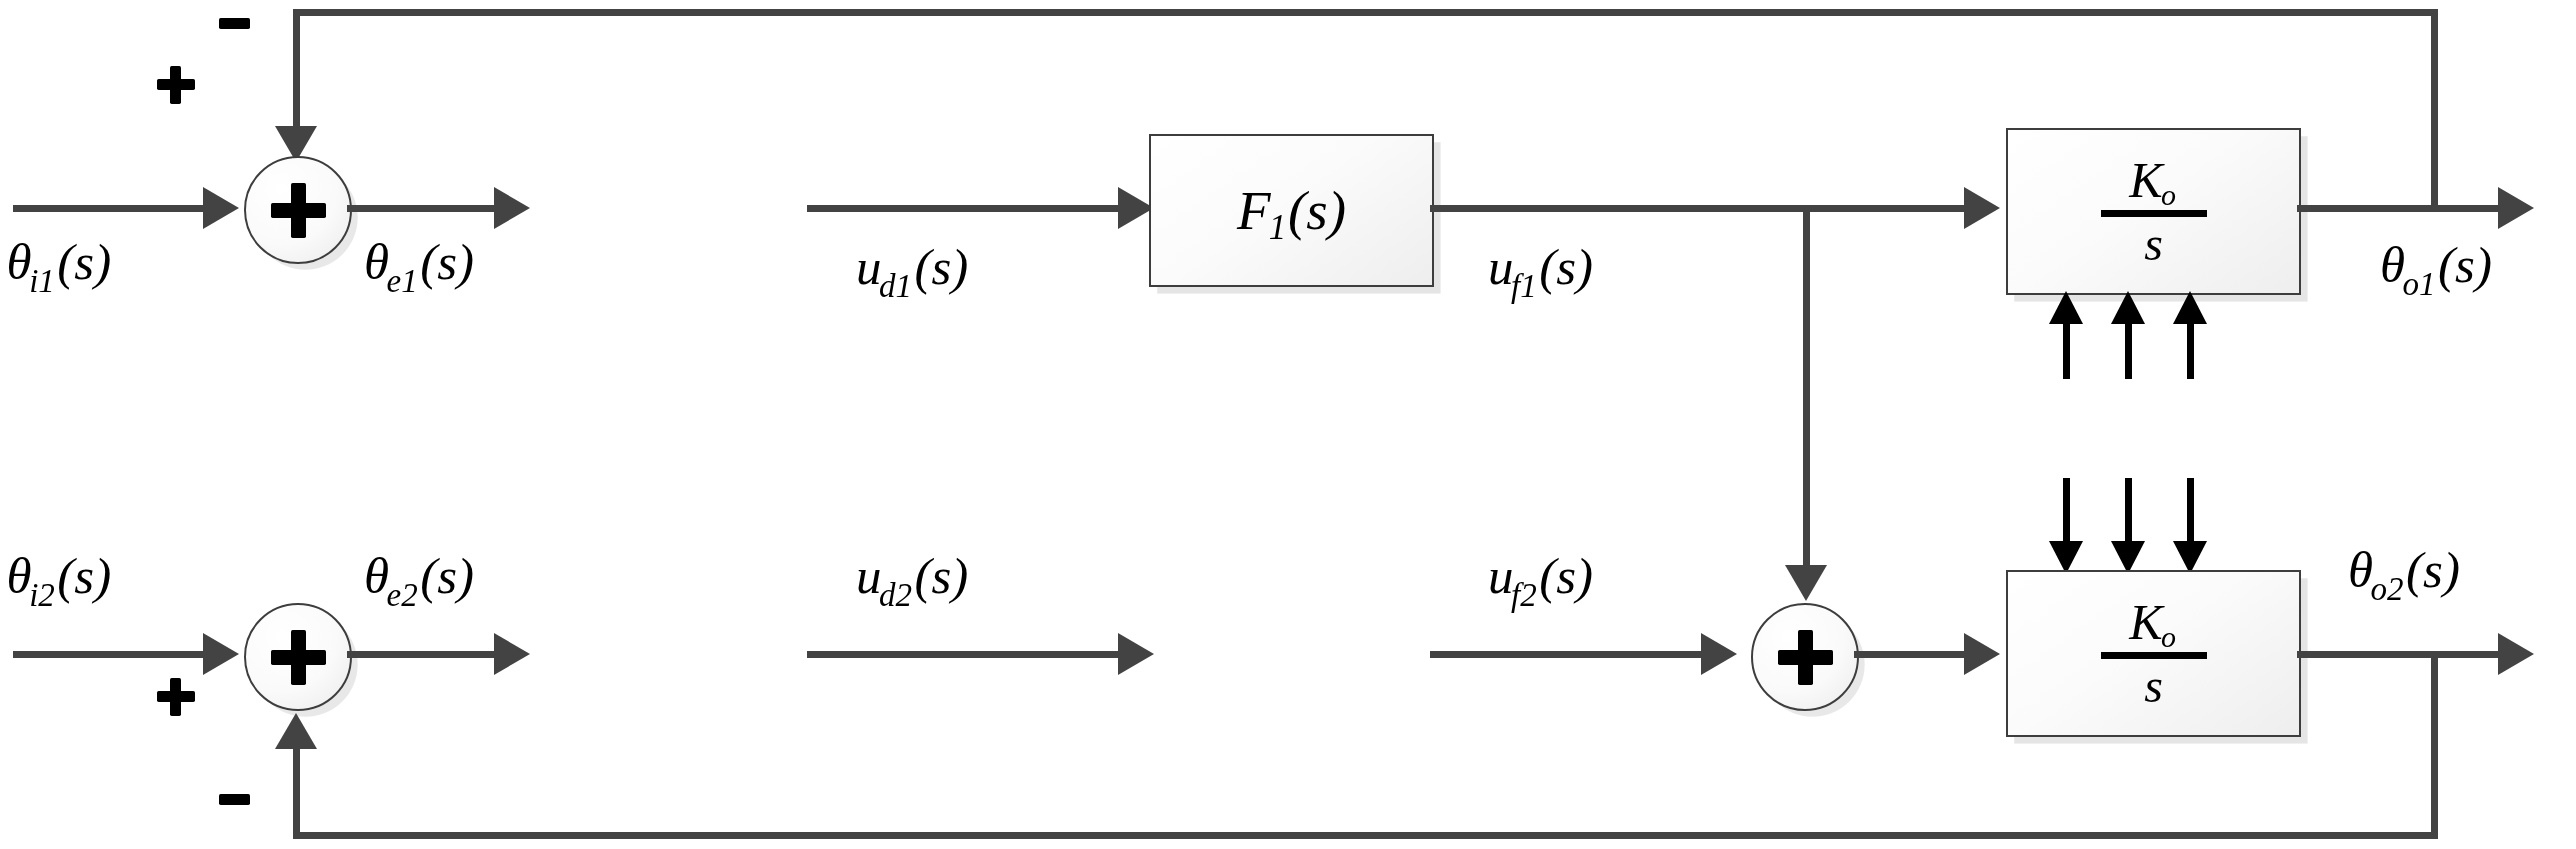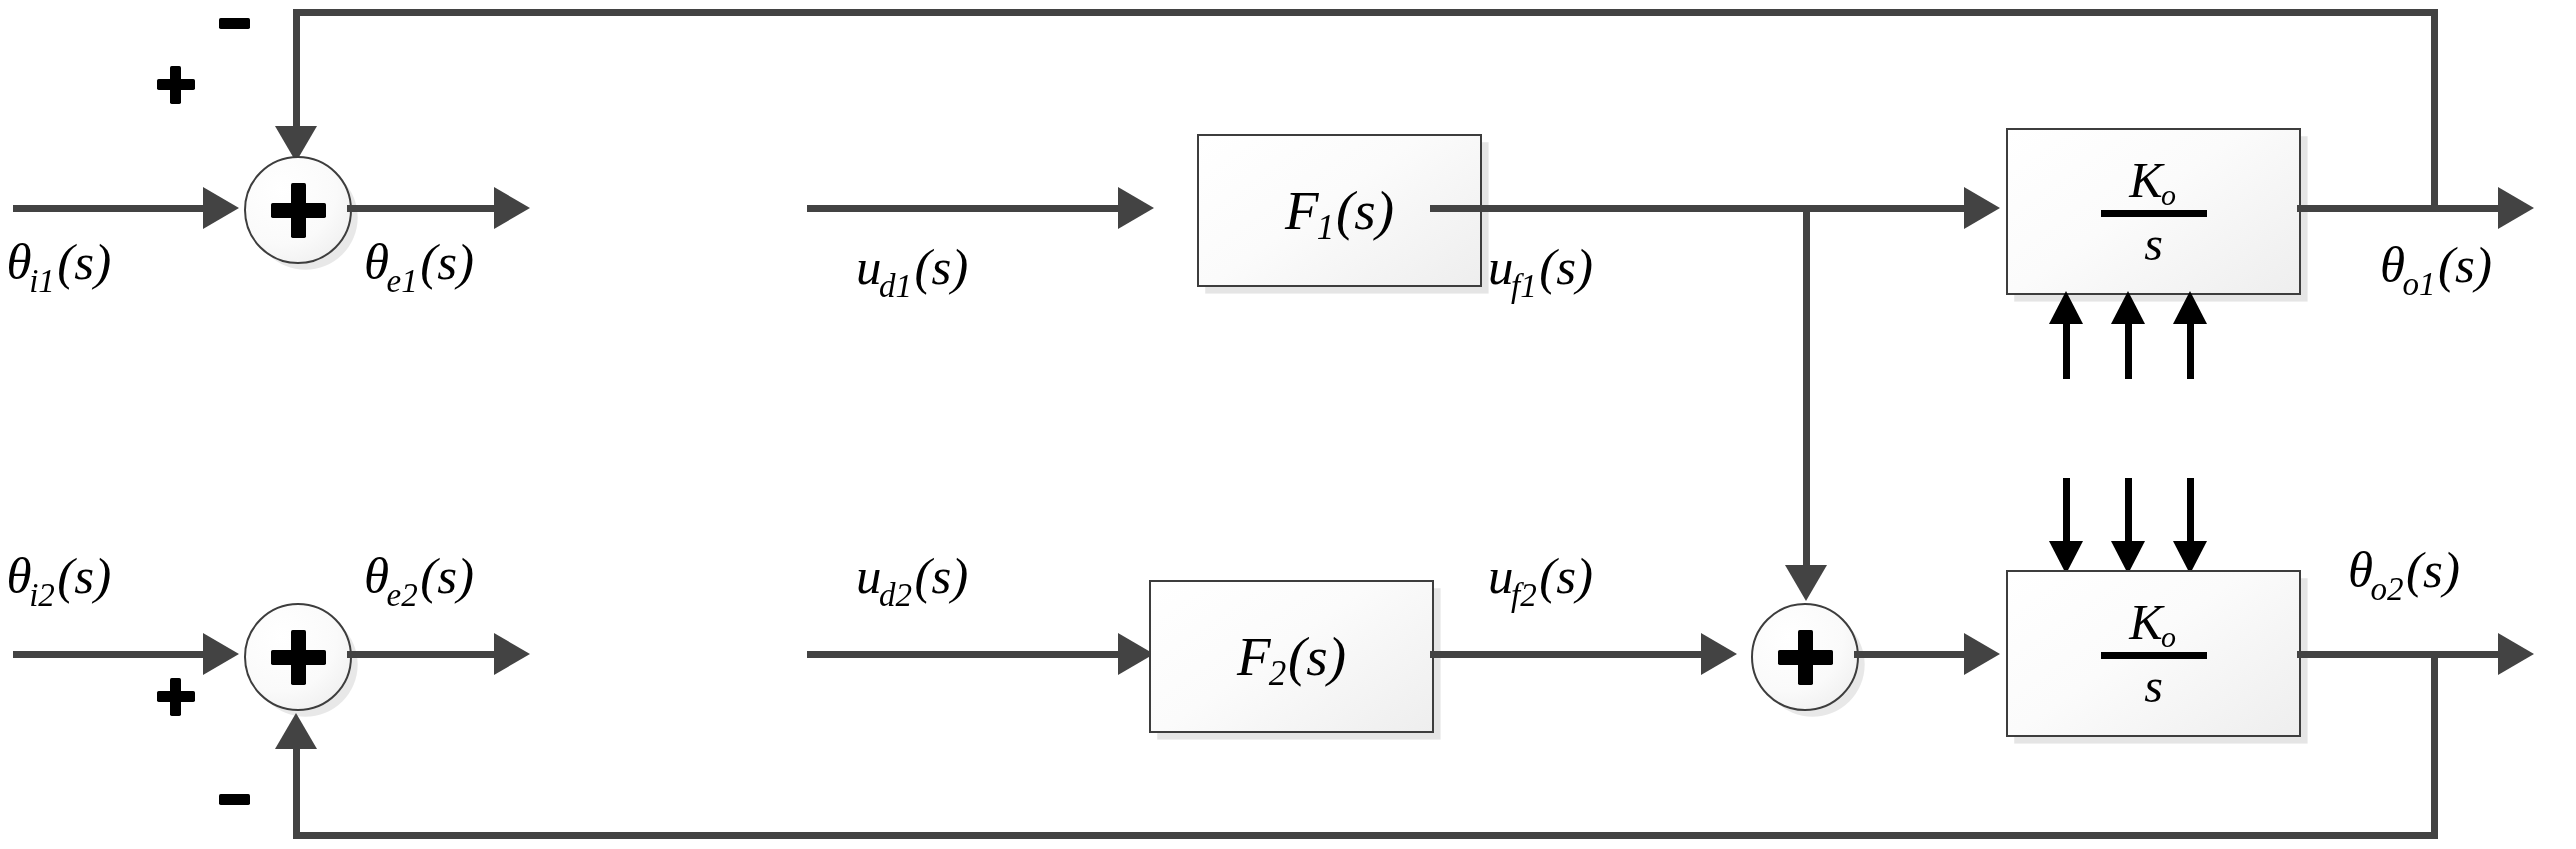--- a/index.html
+++ b/index.html
@@ -92,21 +92,21 @@
     <span class="base">θ</span><span class="sub">e1</span><span class="par">(s)</span>
   </div>
 
 
   <div class="hline" style="left:807px;top:205px;width:318px;"></div>
   <div class="arrowR" style="left:1118px;top:187px;"></div>
   <div class="mlabel" style="left:856px;top:238px;">
     <span class="base">u</span><span class="sub">d1</span><span class="par">(s)</span>
   </div>
 
-  <div class="block" style="left:1149px;top:134px;width:281px;height:149px;margin-left:48px;">
+  <div class="block" style="left:1149px;top:134px;width:281px;height:149px;">
     <span class="lbl" style="font-size:55px;">
       <span>F</span><span style="font-size:35px;position:relative;top:10px;left:-1.7px;">1</span><span>(s)</span>
     </span>
   </div>
 
   <div class="hline" style="left:1430px;top:205px;width:541px;"></div>
   <div class="arrowR" style="left:1964px;top:187px;"></div>
   <div class="mlabel" style="left:1488px;top:238px;">
     <span class="base">u</span><span class="sub">f1</span><span class="par">(s)</span>
   </div>
@@ -161,25 +161,20 @@
     <span class="base">θ</span><span class="sub">e2</span><span class="par">(s)</span>
   </div>
 
 
   <div class="hline" style="left:807px;top:651px;width:318px;"></div>
   <div class="arrowR" style="left:1118px;top:633px;"></div>
   <div class="mlabel" style="left:856px;top:547px;">
     <span class="base">u</span><span class="sub">d2</span><span class="par">(s)</span>
   </div>
 
-  <div class="block" style="left:1149px;top:580px;width:281px;height:149px;">
-    <span class="lbl" style="font-size:55px;">
-      <span>F</span><span style="font-size:35px;position:relative;top:10px;left:-1.7px;">2</span><span>(s)</span>
-    </span>
-  </div>
 
   <div class="hline" style="left:1430px;top:651px;width:277px;"></div>
   <div class="arrowR" style="left:1701px;top:633px;"></div>
   <div class="mlabel" style="left:1488px;top:547px;">
     <span class="base">u</span><span class="sub">f2</span><span class="par">(s)</span>
   </div>
 
   <div class="sum" style="left:1751px;top:603px;width:104px;height:104px;">
     <span class="plusglyph"></span>
   </div>

